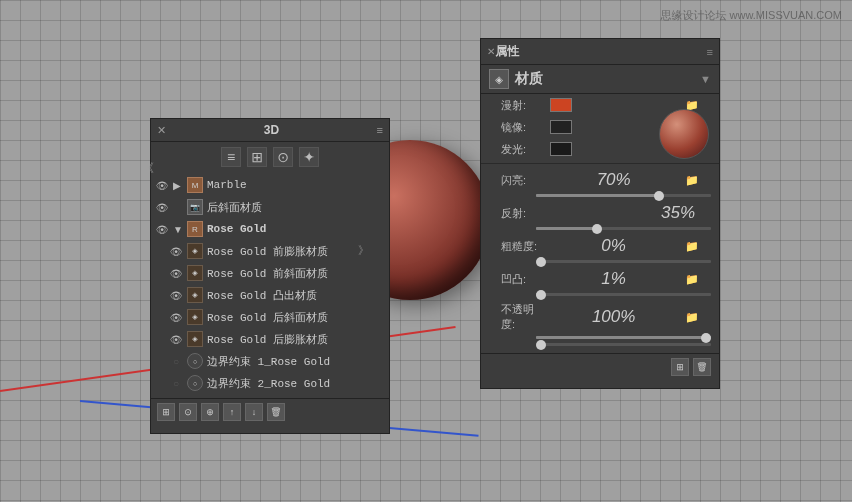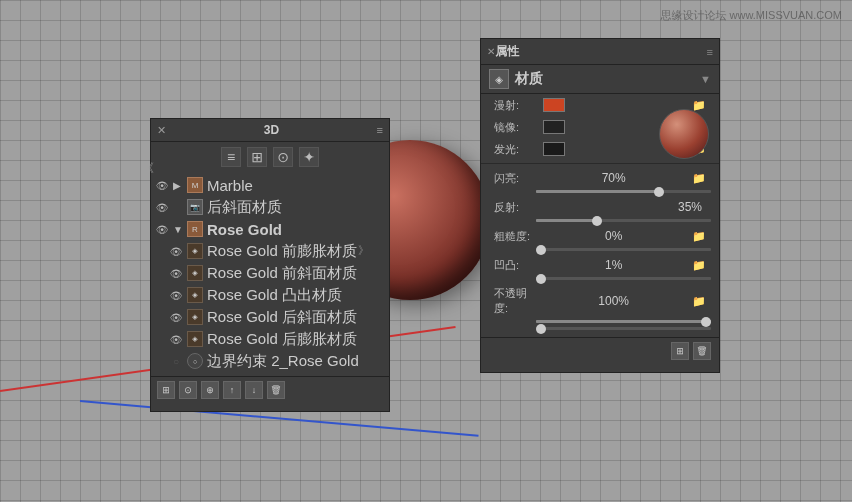--- a/index.html
+++ b/index.html
@@ -169,24 +169,25 @@
       display: flex;
       align-items: center;
       justify-content: center;
       font-size: 8px;
       color: #ccc;
       flex-shrink: 0;
     }
 
     .layer-name {
       color: #ccc;
-      font-size: 15px;
+      font-size: 11px;
       white-space: nowrap;
       overflow: hidden;
       text-overflow: ellipsis;
+      font-family: Liberation Mono, monospace;
     }
 
     .layer-name.bold {
       font-weight: bold;
     }
 
     .indent1 { margin-left: 14px; }
 
     
     .bottom-toolbar {
@@ -252,21 +253,21 @@
       height: 50px;
       border-radius: 50%;
       background: radial-gradient(circle at 35% 30%, #d4907a, #9a4030 55%, #4a1818);
       border: 1px solid #555;
     }
 
     
     .prop-row {
       display: flex;
       align-items: center;
-      padding: 3px 13px;
+      padding: 3px 20px;
       gap: 4px;
       min-height: 22px;
     }
 
     .prop-label {
       color: #bbb;
       font-size: 11px;
       width: 45px;
       flex-shrink: 0;
     }
@@ -279,23 +280,24 @@
     }
 
     .prop-folder-icon {
       color: #999;
       font-size: 11px;
       margin-left: auto;
     }
 
     .prop-value {
       color: #ccc;
-      font-size: 12px;
+      font-size: 17px;
       margin-left: auto;
       margin-right: 4px;
+      font-style: italic;
     }
 
     
     .slider-row {
       padding: 1px 8px 3px 55px;
     }
 
     .slider-track {
       width: 100%;
       height: 3px;
@@ -421,20 +423,25 @@
       <span class="eye-icon">👁</span>
       <span class="layer-type-icon" style="background:#4a3a2a;border-color:#6a5a4a;font-size:7px;">◈</span>
       <span class="layer-name">Rose Gold 后斜面材质</span>
     </div>
     <div class="layer-item indent1">
       <span class="eye-icon">👁</span>
       <span class="layer-type-icon" style="background:#4a3a2a;border-color:#6a5a4a;font-size:7px;">◈</span>
       <span class="layer-name">Rose Gold 后膨胀材质</span>
     </div>
 
+    <div class="layer-item indent1">
+      <span class="eye-icon" style="color:#555;">○</span>
+      <span class="layer-type-icon" style="background:#444;border-color:#666;border-radius:50%;font-size:7px;">○</span>
+      <span class="layer-name">边界约束 1_Rose Gold</span>
+    </div>
     <div class="layer-item indent1">
       <span class="eye-icon" style="color:#555;">○</span>
       <span class="layer-type-icon" style="background:#444;border-color:#666;border-radius:50%;font-size:7px;">○</span>
       <span class="layer-name">边界约束 2_Rose Gold</span>
     </div>
   </div>
 
   <div class="bottom-toolbar">
     <div class="bottom-icon">⊞</div>
     <div class="bottom-icon">⊙</div>

